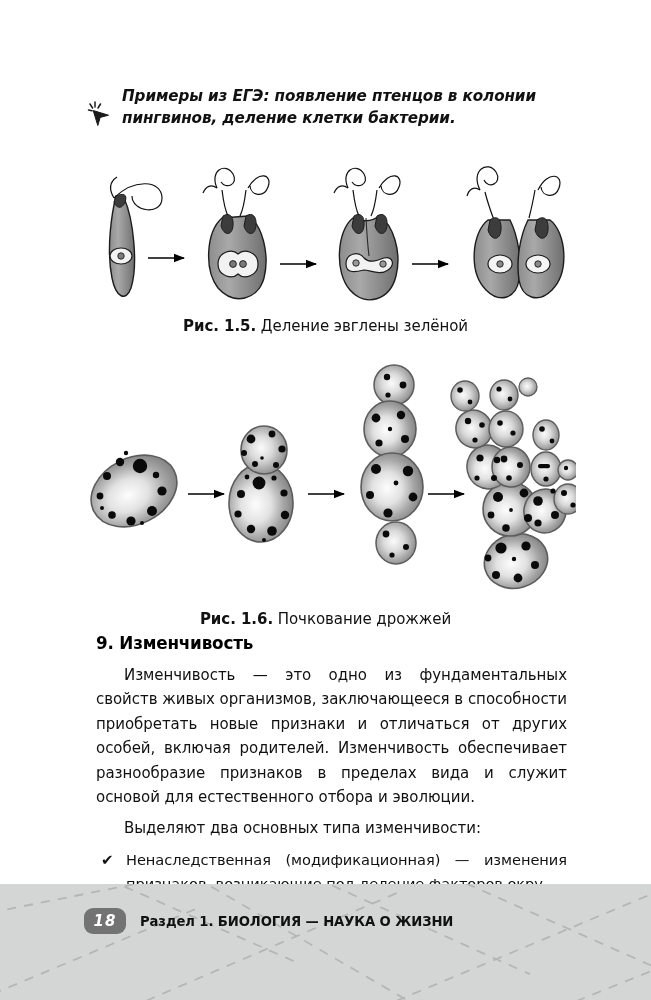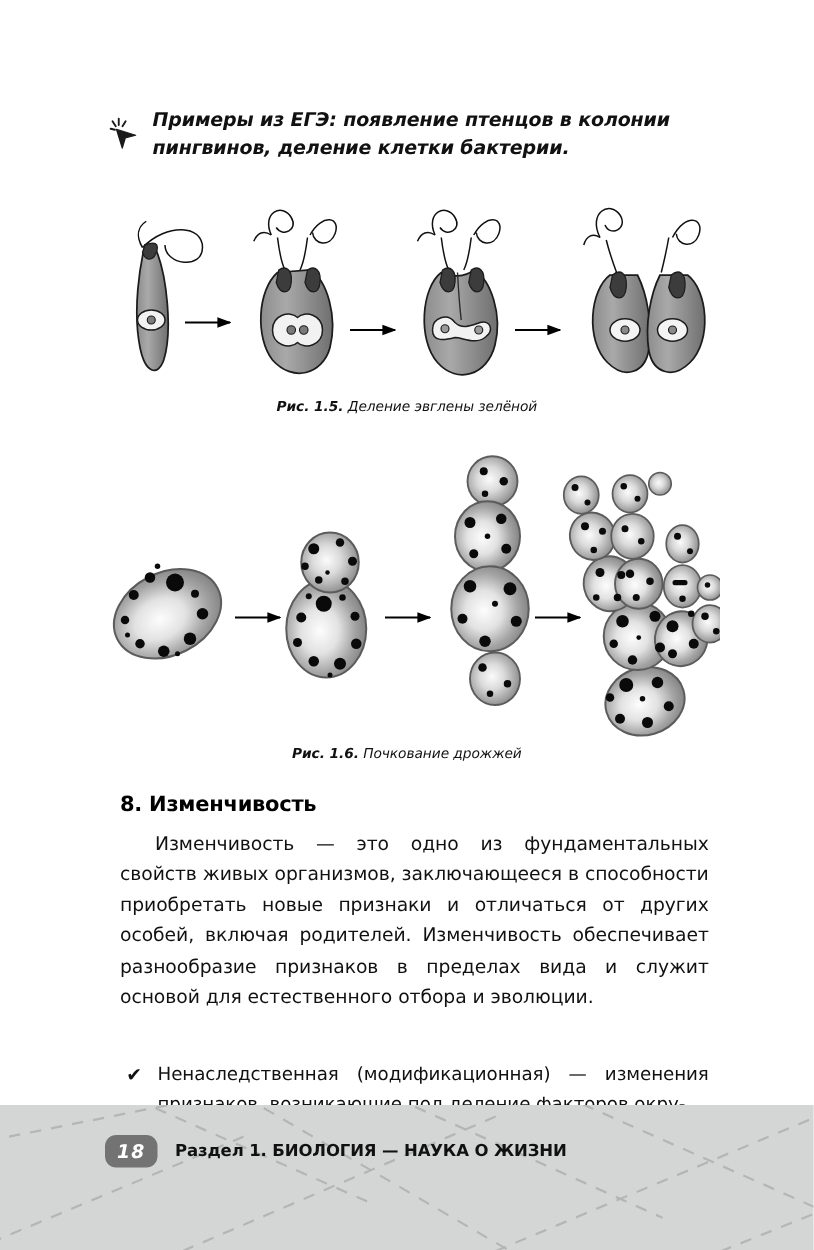--- a/index.html
+++ b/index.html
@@ -26,21 +26,21 @@
     background: #ffffff;
   }
 
   
   .ege-callout {
     position: absolute;
     left: 86px;
     top: 86px;
     width: 486px;
     display: flex;
-    align-items: center;
+    align-items: flex-end;
     gap: 6px;
   }
   .ege-icon {
     flex: 0 0 auto;
     width: 30px;
     height: 30px;
     margin-top: -2px;
   }
   .ege-text {
     font-family: "DejaVu Sans", "Liberation Sans", sans-serif;
@@ -62,35 +62,34 @@
     left: 0;
     width: 651px;
     text-align: center;
   }
   .figure-canvas {
     display: block;
     margin: 0 auto;
   }
   .figure-caption {
     font-family: "DejaVu Sans", "Liberation Sans", sans-serif;
-    font-size: 11px;
+    font-size: 15px;
     line-height: 16px;
     color: #111;
     letter-spacing: -0.05px;
-    font-style: italic;
   }
   .figure-caption b {
     font-weight: 800;
   }
 
   #fig-euglena { top: 160px; }
   #fig-euglena .figure-caption { margin-top: 3px; }
 
   #fig-yeast { top: 363px; }
-  #fig-yeast .figure-caption { margin-top: 4px; }
+  #fig-yeast .figure-caption { margin-top: 20px; }
 
   
   .section-heading {
     position: absolute;
     left: 96px;
     top: 632px;
     width: 470px;
     font-size: 16.8px;
     line-height: 22px;
     font-weight: 800;
@@ -453,26 +452,29 @@
           <circle cx="497" cy="142" r="2.6"></circle>
           <circle cx="490" cy="105" r="2.2"></circle>
         </g>
       </g>
     </svg>
     <div class="figure-caption">
       <b>Рис. 1.6.</b><span> Почкование дрожжей</span>
     </div>
   </div>
 
-  <div class="section-heading">8. Изменчивость</div>
+  <div class="section-heading">9. Изменчивость</div>
 
   <div class="body-block" id="para-1">
     <p>Изменчивость — это одно из фундаментальных свойств живых организмов, заключающееся в способности приобретать новые признаки и отличаться от других особей, включая родителей. Изменчивость обеспечивает разнообразие признаков в пределах вида и служит основой для естественного отбора и эволюции.</p>
   </div>
 
+  <div class="body-block" id="para-2">
+    <p>Выделяют два основных типа изменчивости:</p>
+  </div>
 
   <div class="bullet-list">
     <div class="bullet-item">
       <span class="bullet-mark">✔</span>
       <span class="bullet-text">Ненаследственная (модификационная) — изменения признаков, возникающие под деление факторов окру-</span>
     </div>
   </div>
 
   <div class="footer">
     <svg class="footer-pattern" viewBox="0 0 651 90" preserveAspectRatio="none">

